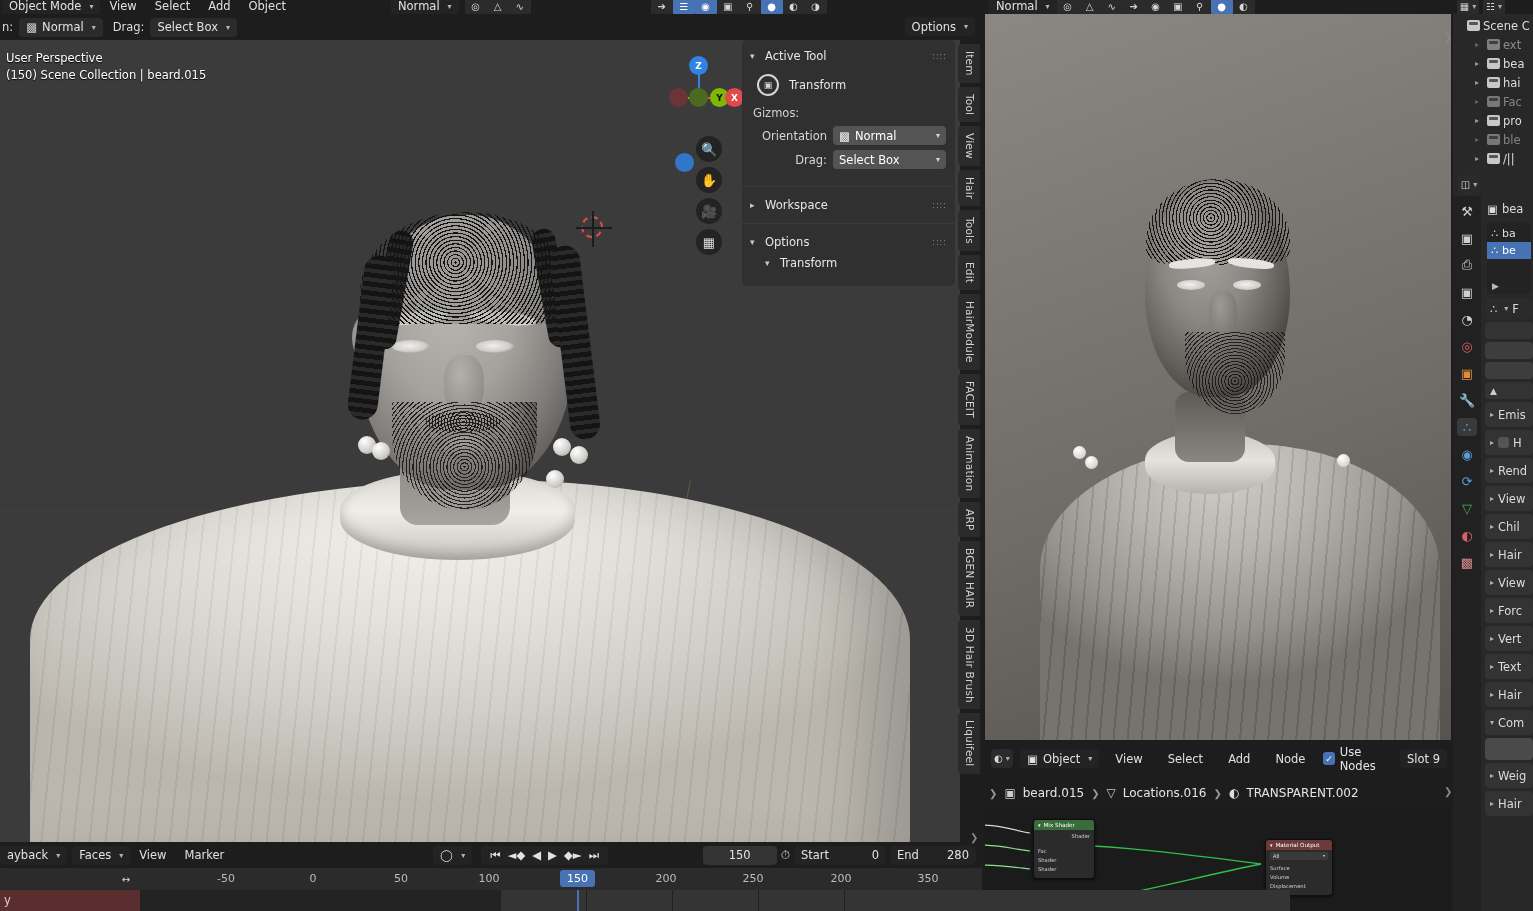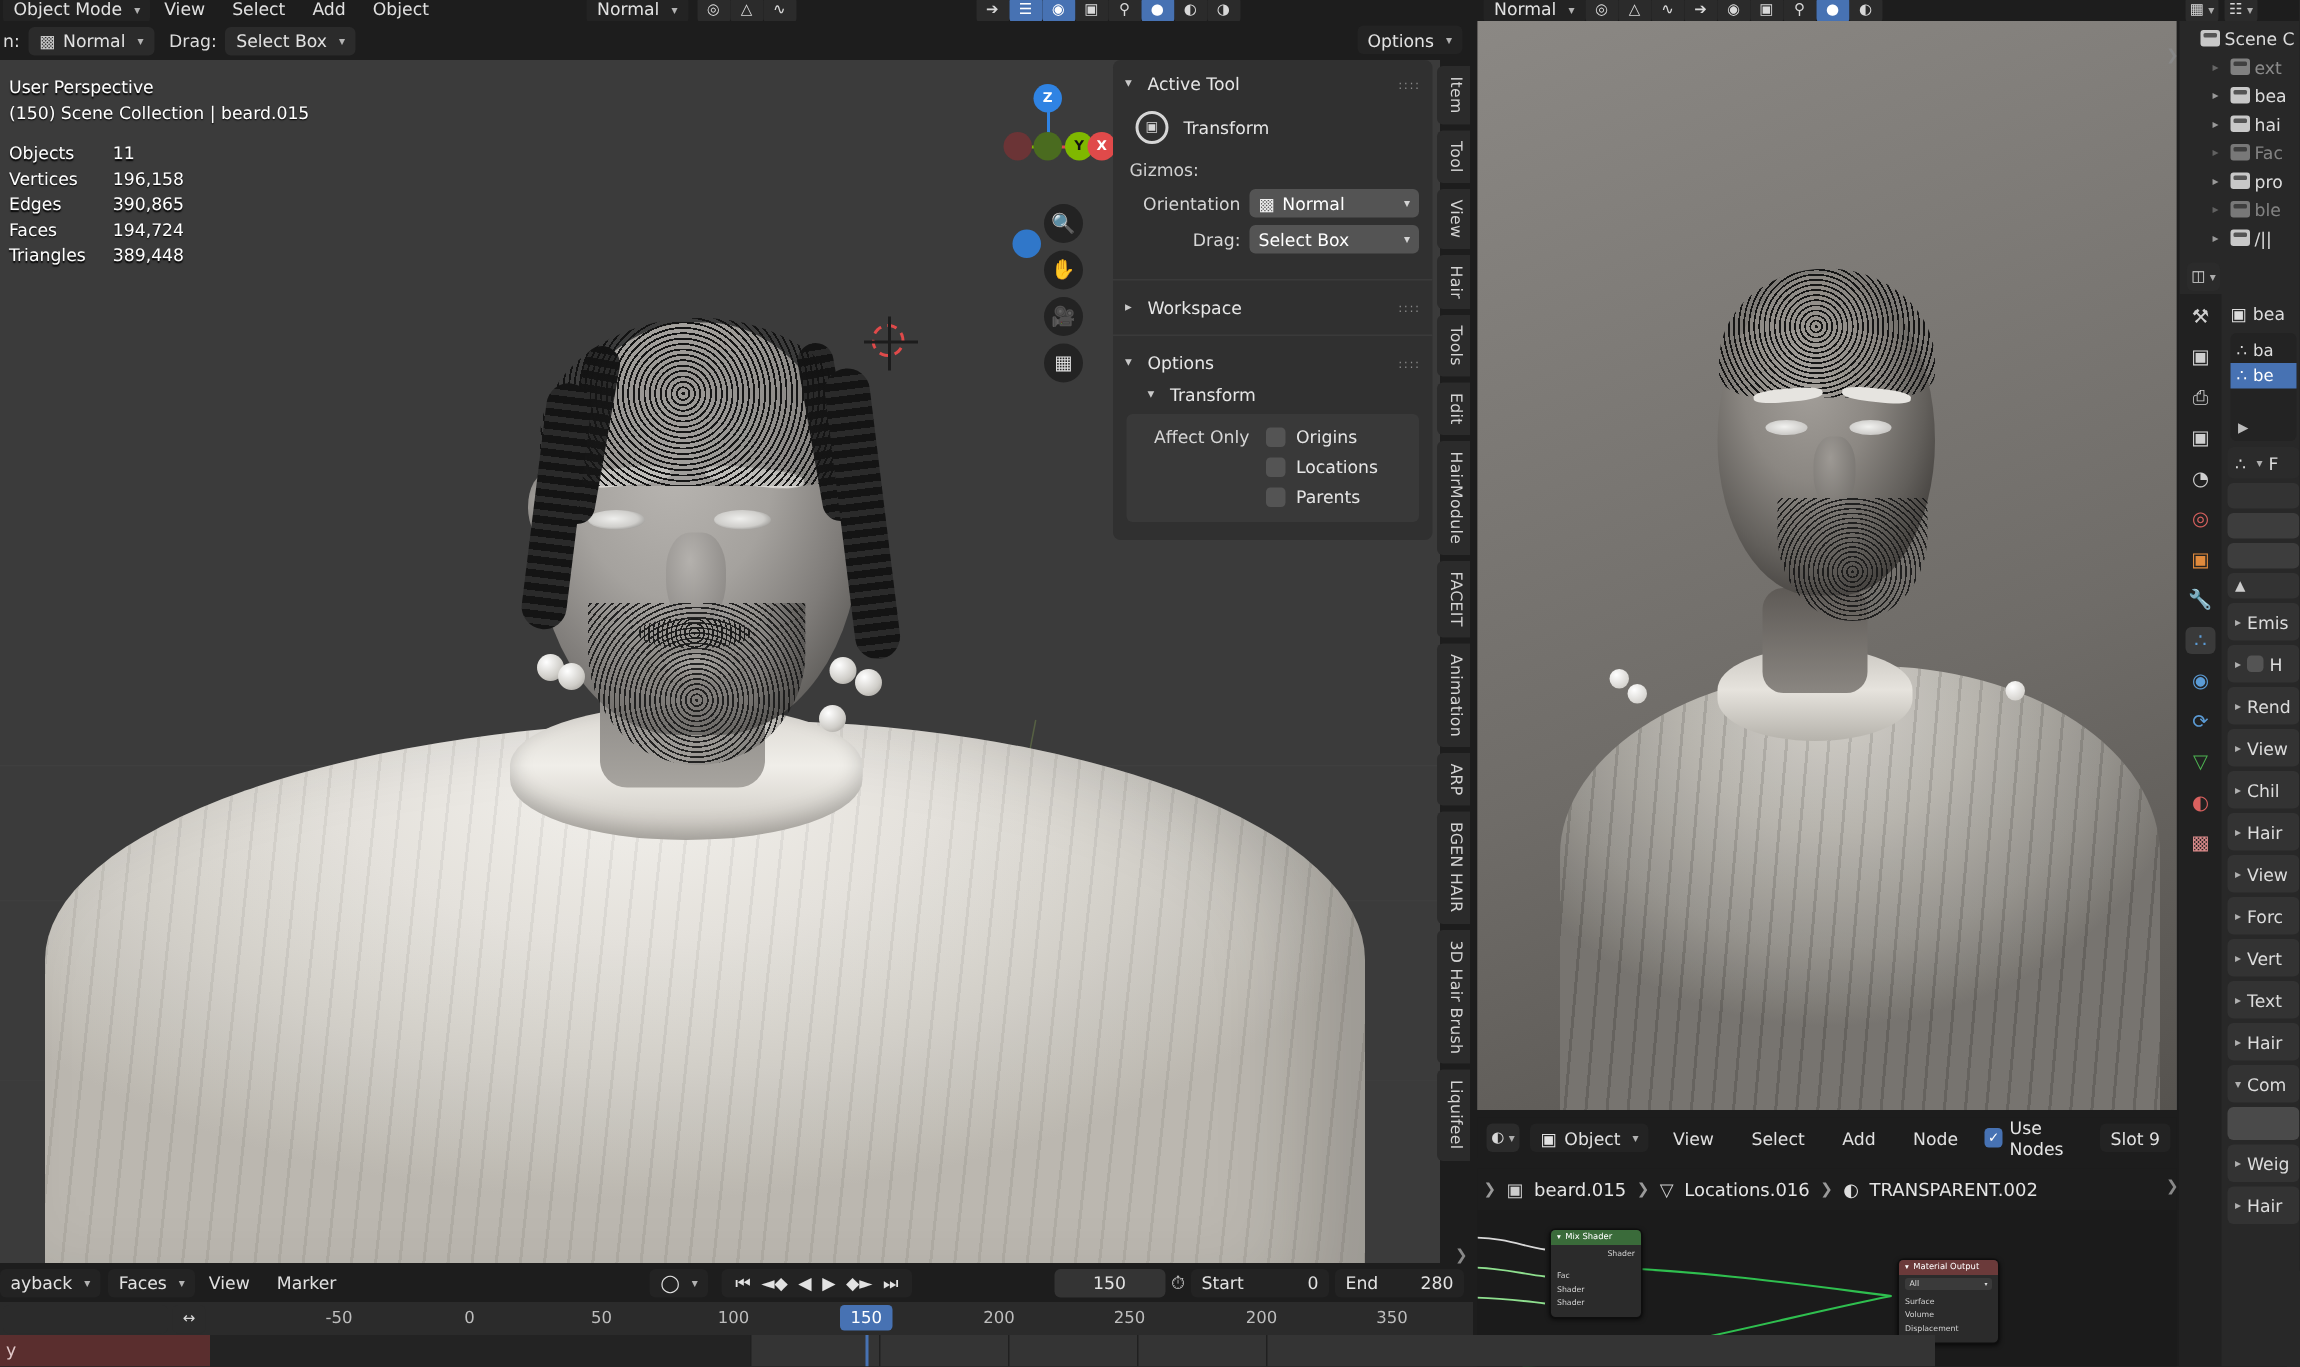--- a/index.html
+++ b/index.html
@@ -292,44 +292,20 @@
 
     <div class="grid-h" style="left:0;top:470px;width:960px;height:1px;opacity:.45"></div>
     <div class="grid-h" style="left:0;top:560px;width:960px;height:1px;opacity:.3"></div>
     <div class="grid-h" style="left:0;top:680px;width:960px;height:1px;opacity:.25"></div>
     <div class="grid-v" style="left:690px;top:440px;width:1px;height:400px;background:#6e7f4a;opacity:.55;
          transform:rotate(11deg);transform-origin:top"></div>
 
     <div class="stats">
       <div class="t">User Perspective</div>
       <div class="t">(150) Scene Collection | beard.015</div>
-      <table>
-        <tbody>
-            <tr>
-          <td>Objects</td>
-          <td>11</td>
-            </tr>
-        <tr>
-          <td>Vertices</td>
-          <td>196,158</td>
-            </tr>
-        <tr>
-          <td>Edges</td>
-          <td>390,865</td>
-            </tr>
-        <tr>
-          <td>Faces</td>
-          <td>194,724</td>
-            </tr>
-        <tr>
-          <td>Triangles</td>
-          <td>389,448</td>
-            </tr>
-      </tbody>
-        </table>
     </div>
 
     <div>
       <div class="cape"></div>
       <div class="collar"></div>
       <div class="neck"></div>
       <div class="ear l"></div>
       <div class="ear r"></div>
       <div class="head"></div>
       <div class="brow l"></div>
@@ -409,37 +385,20 @@
     <div class="divider"></div>
     <div class="pn-hdr">
       <span class="ar">▾</span>
       <span>Options</span>
       <span class="dots">::::</span>
     </div>
     <div class="pn-body" style="padding-top:0">
       <div class="pn-hdr" style="padding:2px 0 4px 14px">
         <span class="ar">▾</span>
         <span>Transform</span>
-      </div>
-      <div class="tfbox">
-        <div class="cbrow">
-          <span style="flex:1;text-align:right;padding-right:4px;color:#d6d6d6">Affect Only</span>
-          <span class="cb"></span>
-          <span style="width:74px">Origins</span>
-        </div>
-        <div class="cbrow">
-          <span style="flex:1"></span>
-          <span class="cb"></span>
-          <span style="width:74px">Locations</span>
-        </div>
-        <div class="cbrow" style="margin-bottom:0">
-          <span style="flex:1"></span>
-          <span class="cb"></span>
-          <span style="width:74px">Parents</span>
-        </div>
       </div>
     </div>
   </div>
 
   <div id="tabstrip">
     <div class="vtab">Item</div>
     <div class="vtab">Tool</div>
     <div class="vtab">View</div>
     <div class="vtab">Hair</div>
     <div class="vtab">Tools</div>

